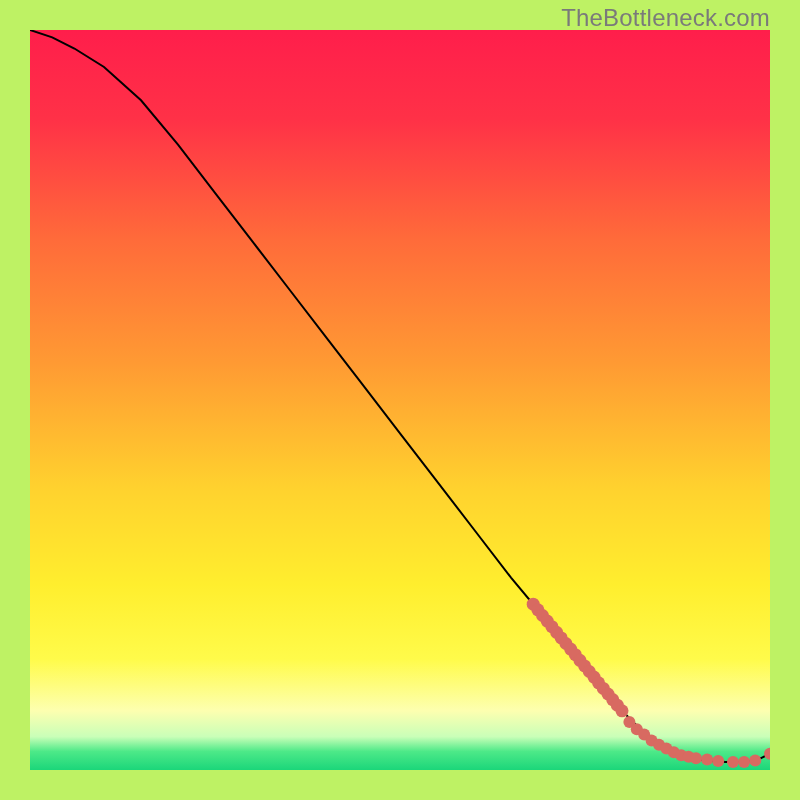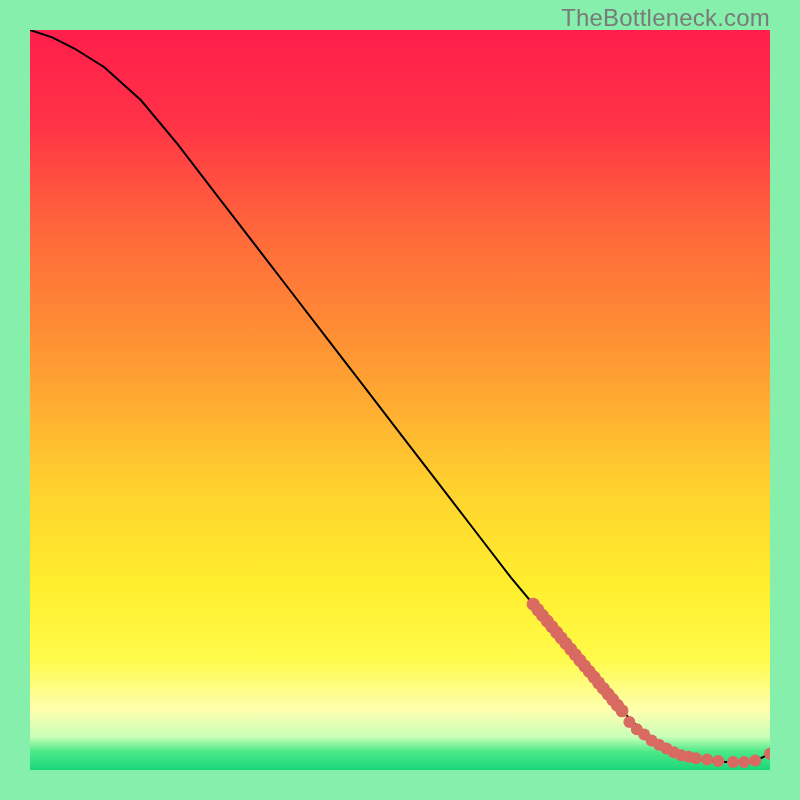--- a/index.html
+++ b/index.html
@@ -8,21 +8,21 @@
     width: 800px;
     height: 800px;
     background: #000;
     overflow: hidden;
     font-family: Arial, Helvetica, sans-serif;
   }
   .outer {
     position: relative;
     width: 800px;
     height: 800px;
-    background: #86efac;
+    background: #bef264;
   }
   .watermark {
     position: absolute;
     top: 4px;
     right: 30px;
     color: #7a7a7a;
     font-size: 24px;
     font-weight: 500;
     letter-spacing: 0.2px;
   }

